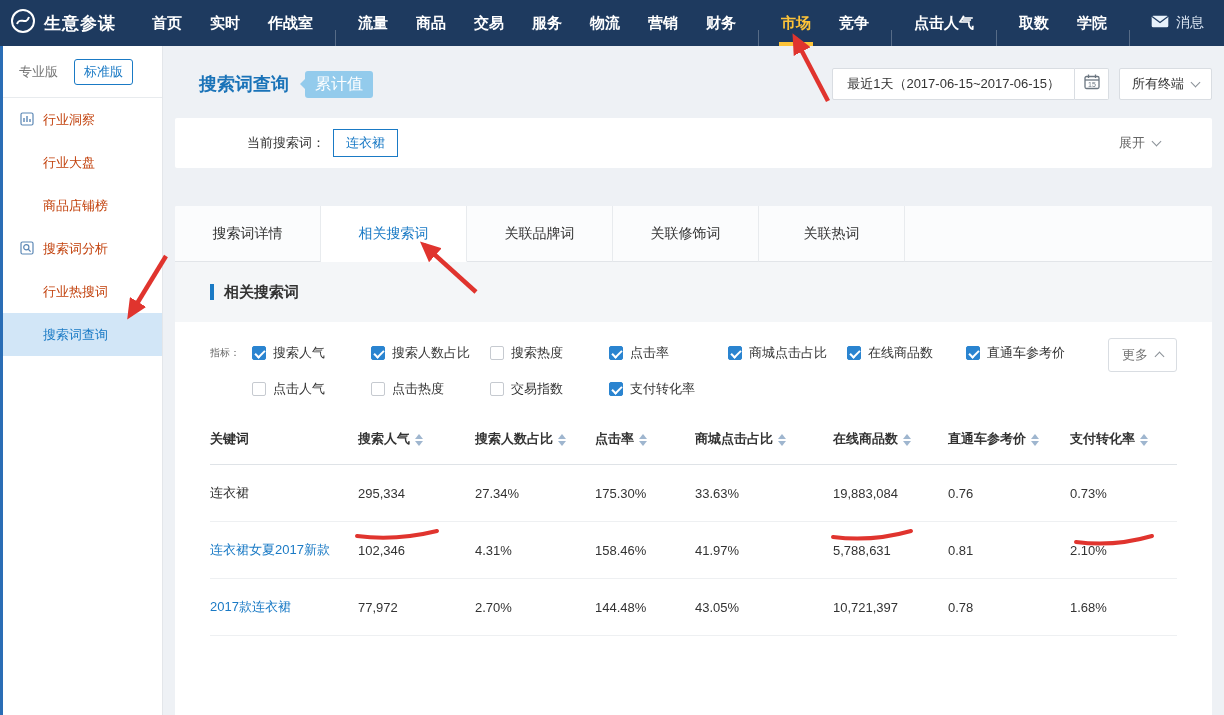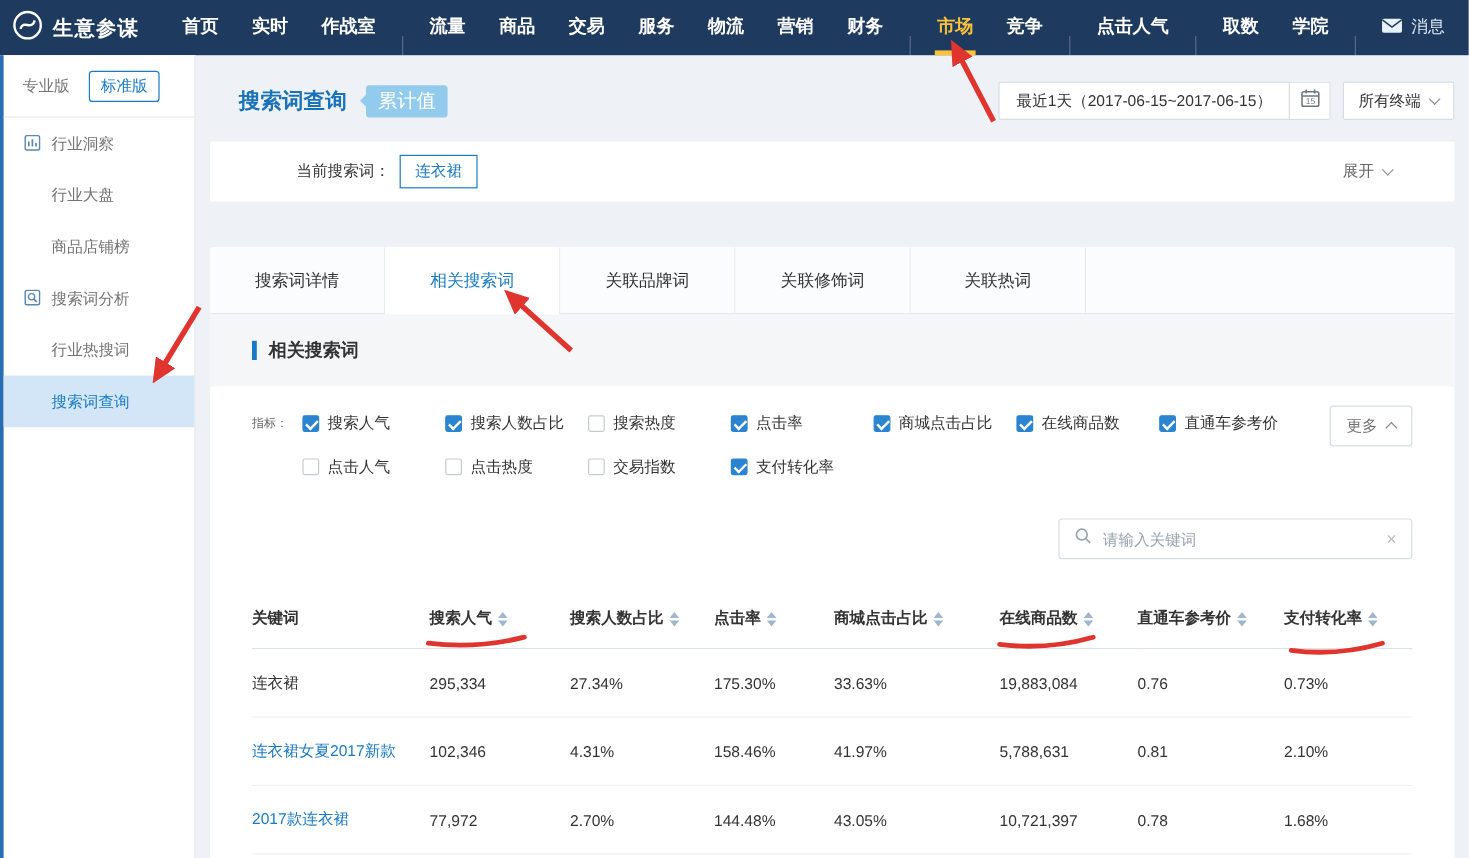--- a/index.html
+++ b/index.html
@@ -19,21 +19,21 @@
   .nav-message { margin-left:auto; display:flex; align-items:center; gap:7px; font-size:14px; color:#dfe9f5; cursor:pointer; padding-right:6px; }
 
   
   .body-row { display:flex; height:693px; }
 
   
   .sidebar { width:163px; background:#fff; border-left:3px solid #2a6db5; border-right:1px solid #e3e6ea; flex-shrink:0; }
   .version-tabs { display:flex; align-items:center; gap:16px; padding:13px 0 12px 16px; border-bottom:1px solid #e8ebee; font-size:13px; }
   .vtab { color:#777; cursor:pointer; }
   .vtab.active { color:#1a7ac5; border:1px solid #1a7ac5; border-radius:3px; padding:3px 9px; }
-  .side-item { position:relative; height:43px; display:flex; align-items:center; padding-left:40px; font-size:13px; color:#737373; cursor:pointer; }
+  .side-item { position:relative; height:43px; display:flex; align-items:center; padding-left:40px; font-size:13px; color:#c2410c; cursor:pointer; }
   .side-item .s-ico { position:absolute; left:17px; top:14px; }
   .side-item.selected { background:#d2e6f7; color:#1a7ac5; }
 
   
   .main { flex:1; display:flex; flex-direction:column; padding:20px 12px 0 12px; min-width:0; }
   .page-head { display:flex; align-items:center; height:36px; padding-left:24px; }
   .page-title { font-size:18px; font-weight:bold; color:#1a73b8; }
   .badge { position:relative; background:#93cbec; color:#fff; font-size:16px; padding:3px 10px; border-radius:3px; margin-left:16px; }
   .badge::before { content:""; position:absolute; left:-5px; top:50%; margin-top:-5px; border-top:5px solid transparent; border-bottom:5px solid transparent; border-right:5px solid #93cbec; }
   .head-controls { margin-left:auto; display:flex; align-items:center; }
@@ -285,32 +285,20 @@
               <span class="box checked"></span>
               <span>支付转化率</span>
             </label>
           </div>
           <button class="more-btn">
             <span>更多</span>
             <i class="chev up"></i>
           </button>
         </div>
 
-        <div class="search-row">
-          <div class="search-box">
-            <span>
-              <svg width="15" height="15" viewBox="0 0 15 15">
-                  <circle cx="6.5" cy="6.5" r="4.5" fill="none" stroke="#9aa3ad" stroke-width="1.4"></circle>
-                  <line x1="10" y1="10" x2="13.5" y2="13.5" stroke="#9aa3ad" stroke-width="1.4"></line>
-                </svg>
-            </span>
-            <input class="s-input" placeholder="请输入关键词" style="">
-            <span class="x-icon">×</span>
-          </div>
-        </div>
 
         <table class="kw-table">
           <colgroup>
             <col style="width:148px">
               <col style="width:117px">
               <col style="width:120px">
               <col style="width:100px">
             <col style="width:138px">
               <col style="width:115px">
               <col style="width:122px">

